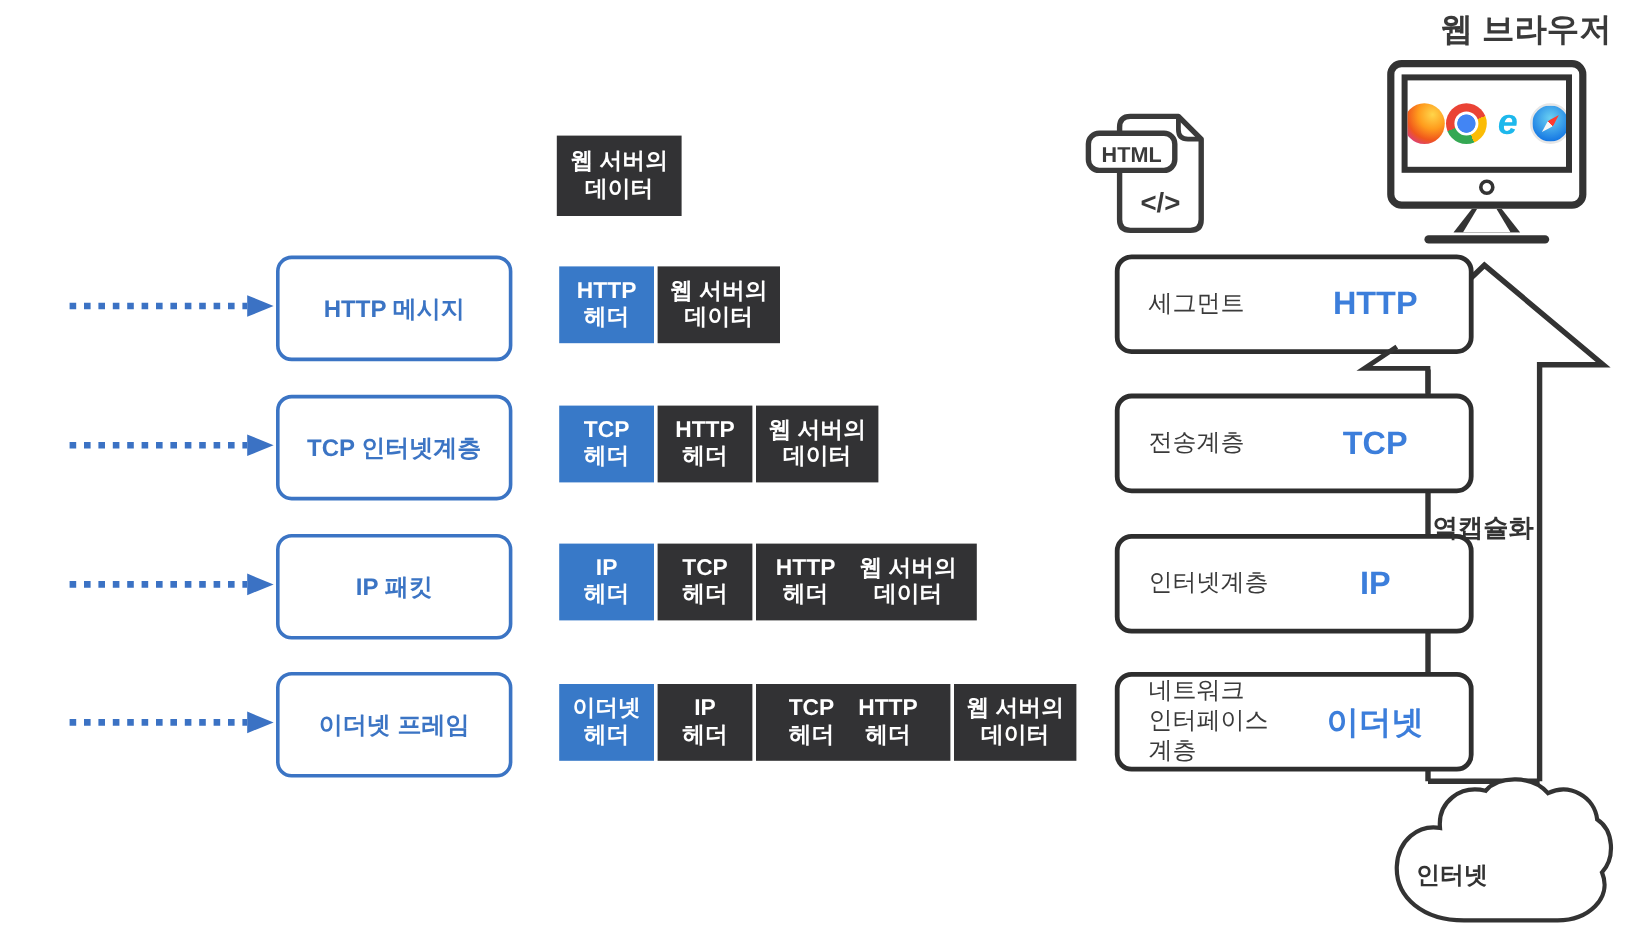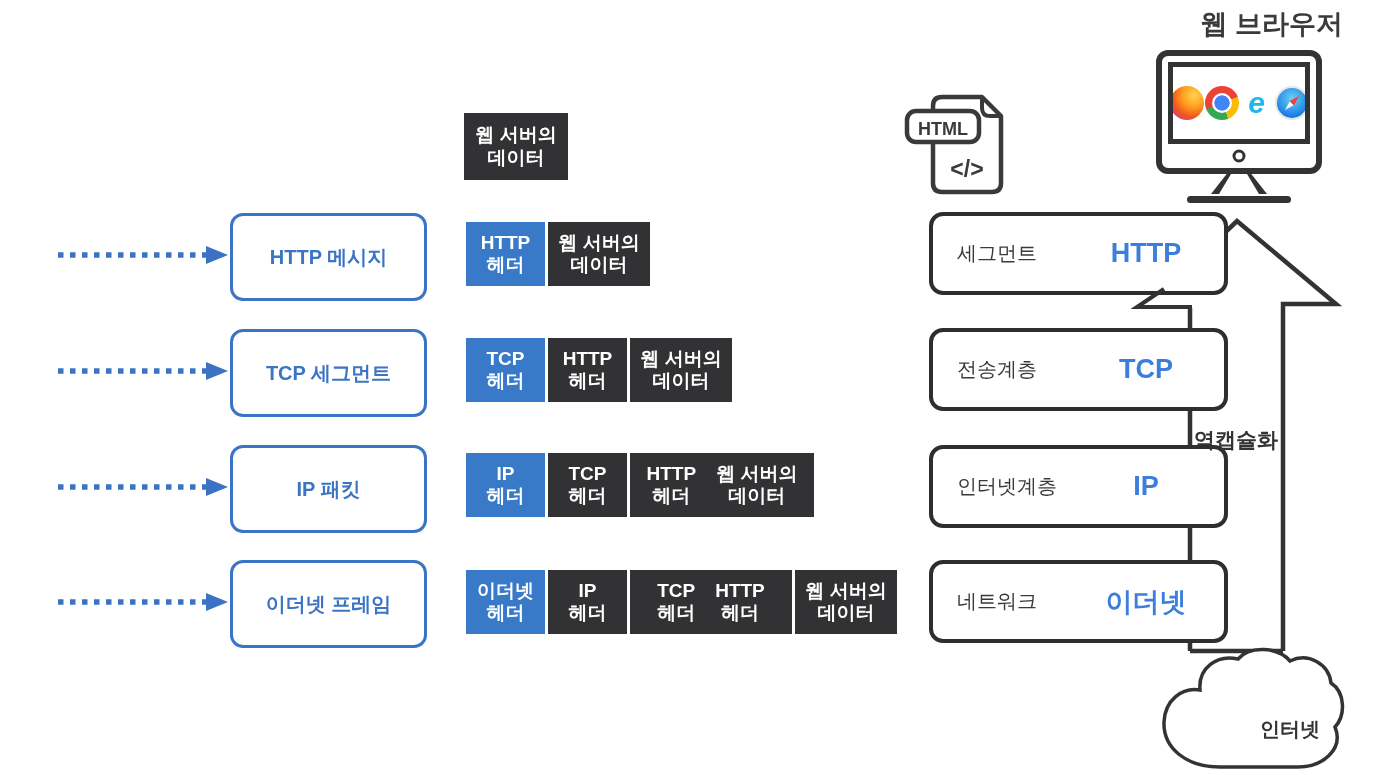--- a/index.html
+++ b/index.html
@@ -30,21 +30,21 @@
   
   .layer{position:absolute;left:929px;width:299px;height:83px;z-index:2;
     background:#fff;border:4px solid #2e2e2e;border-radius:14px;box-sizing:border-box;
     display:flex;align-items:center;padding:0 14px 0 24px;}
   .layer-name{flex:1;color:#3a3a3a;font-size:20px;line-height:1.25;}
   .layer-name.center{text-align:left;}
   .layer-name span{display:block;}
   .layer-proto{width:128px;text-align:center;color:#3C7EDB;font-size:27px;font-weight:bold;}
 
   .decap{position:absolute;left:1194px;top:410px;z-index:3;color:#333;font-size:21px;font-weight:600;margin-top:16px;}
-  .cloud-label{position:absolute;left:1180px;top:716px;width:140px;text-align:right;z-index:4;
+  .cloud-label{position:absolute;left:1180px;top:716px;width:140px;text-align:left;z-index:4;
     color:#333;font-size:20px;font-weight:bold;}
   .title{position:absolute;left:1158px;top:6px;width:185px;text-align:right;z-index:4;
     color:#3a3a3a;font-size:27px;font-weight:600;}
 
   
   .monitor{position:absolute;left:1156px;top:50px;width:166px;z-index:3;}
   .mon-body{border:6px solid #333;border-radius:12px;background:#fff;}
   .mon-screen{margin:6px 6px 0 6px;border:5px solid #333;height:72px;
     display:flex;align-items:center;justify-content:center;gap:1px;overflow:hidden;}
   .mon-chin{height:24px;position:relative;}
@@ -79,21 +79,21 @@
       <path d="M 1190 651 L 1190 308"></path>
       <path d="M 1190 651 L 1283 651"></path>
       <path d="M 1283 651 L 1283 304 L 1336 304 L 1237 221 L 1214 243"></path>
     </g>
   </svg>
 
   <div class="flow-box" style="top:213px">
     <span>HTTP 메시지</span>
   </div>
   <div class="flow-box" style="top:329px">
-    <span>TCP 세그먼트</span>
+    <span>TCP 인터넷계층</span>
   </div>
   <div class="flow-box" style="top:445px">
     <span>IP 패킷</span>
   </div>
   <div class="flow-box" style="top:560px">
     <span>이더넷 프레임</span>
   </div>
 
   <div class="data-box">
     <span>웹 서버의</span>
@@ -206,20 +206,21 @@
   </div>
   <div class="layer" style="top:445px">
     <div class="layer-name">
         <span>인터넷계층</span>
       </div>
     <div class="layer-proto">IP</div>
   </div>
   <div class="layer" style="top:560px">
     <div class="layer-name center">
       <span>네트워크</span>
+      <span>인터페이스 계층</span>
     </div>
     <div class="layer-proto">이더넷</div>
   </div>
 
   <div class="decap">역캡슐화</div>
 
   <svg class="layer-svg" id="over-svg">
     <g>
       <line x1="58" y1="255" x2="206" y2="255" stroke="#3B72C4" stroke-width="5.5" stroke-dasharray="5.5 6.5"></line>
       <polygon points="206,246 206,264 228,255" fill="#3B72C4"></polygon>

